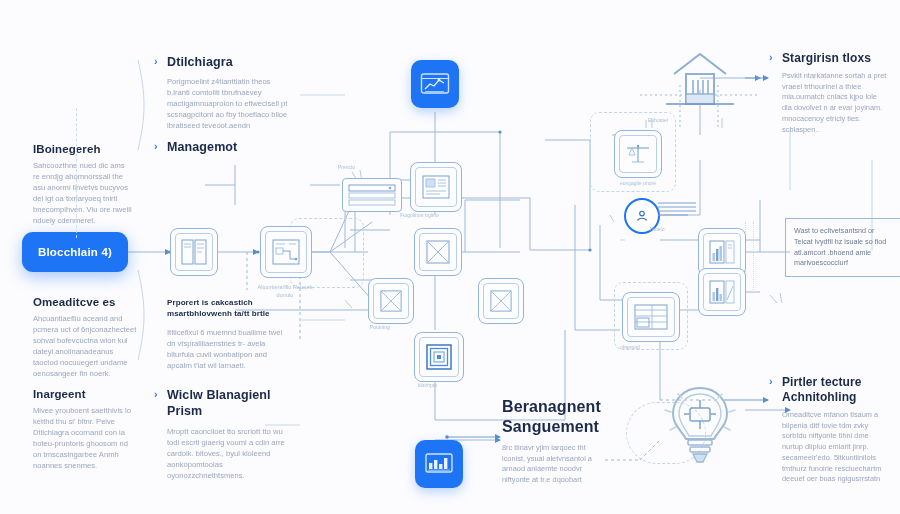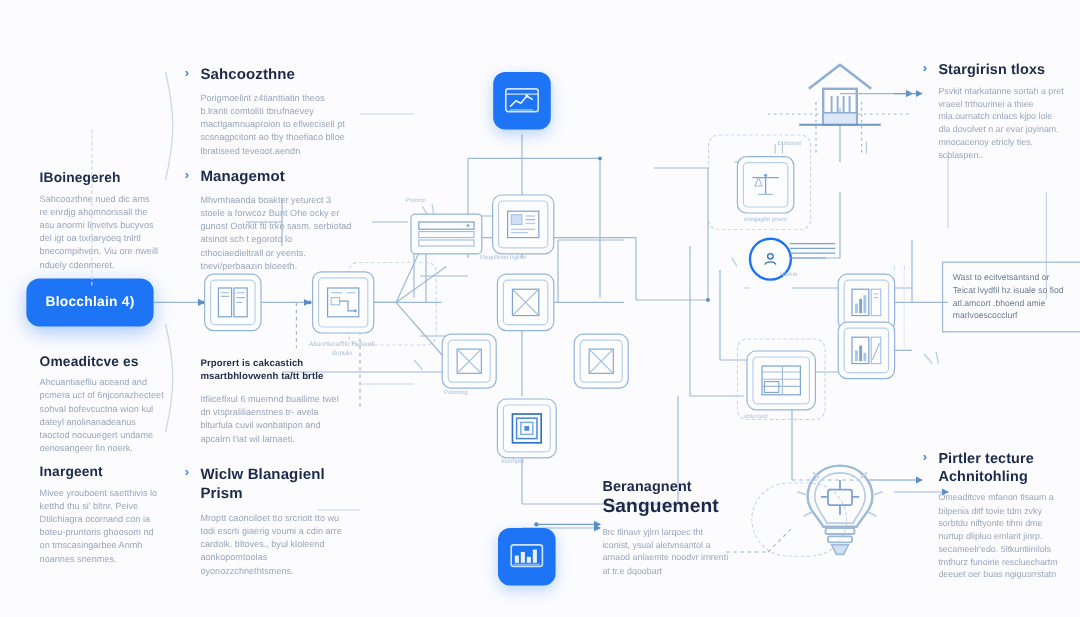--- a/index.html
+++ b/index.html
@@ -239,28 +239,27 @@
     <div class="body">Ahcuantiaefliu aceand and pcmera uct of 6njconazhecteet sohval bofevcuctna wion kul dateyl anolinanadeanus taoctod nocuuegert undame oenosangeer fin noerk.</div>
   </div>
 
   <div class="tblock col-a blurtext" style="left:33px;top:388px;width:105px">
     <div class="head">Inargeent</div>
     <div class="body">Mivee yrouboent saetthivis lo ketthd thu si' bltnr. Peive Dtilchiagra ocornand con ia boteu-pruntoris ghoosom nd on tmscasingarbee Anmh noannes snenmes.</div>
   </div>
 
   <div class="tblock col-b blurtext" style="left:167px;top:55px;width:128px">
     <span class="chev">›</span>
-    <div class="head">Sahcoozthne</div>
+    <div class="head">Dtilchiagra</div>
     <div class="body">Porigmoelint z4tianttiatin theos b.lranti comtoliti tbrufnaevey mactlgamnuaproion to eflwecisell pt scsnagpcitont ao fby thoefiaco blloe lbratiseed teveoot.aendn</div>
   </div>
 
   <div class="tblock col-b blurtext" style="left:167px;top:140px;width:128px">
     <span class="chev">›</span>
     <div class="head">Managemot</div>
-    <div class="body">Mhvmhaanda boakter yeturect 3 stoele a forwcoz Bunt Ohe ocky er gunost Ootrkit fti trke sasm. serbiotad atsinot sch t egoroto lo cthociaedieltrall or yeents. tnevi/perbaazin bloeeth.</div>
   </div>
 
   <div class="tblock col-b blurtext" style="left:167px;top:298px;width:122px">
     <div class="head" style="font-size:8px;line-height:1.35">Prporert is cakcastich msartbhlovwenh ta/tt brtle</div>
     <div class="body">Itfiiceflxul 6 muemnd buallime twel dn vtspraliliaenstnes tr- avela blturfula cuvil wonbatipon and apcalrn t'iat wil larnaeti.</div>
   </div>
 
   <div class="tblock col-b blurtext" style="left:167px;top:388px;width:128px">
     <span class="chev">›</span>
     <div class="head" style="line-height:1.25">Wiclw Blanagienl Prism</div>
@@ -274,23 +273,23 @@
   </div>
 
   <div class="tblock col-r blurtext" style="left:782px;top:375px;width:108px">
     <span class="chev">›</span>
     <div class="head">Pirtler tecture</div>
     <div class="head" style="margin-top:-5px;margin-bottom:6px">Achnitohling</div>
     <div class="body">Omeaditcve mfanon tlsaum a bilpenia ditf tovie tdm zvky sorbtdu niftyonte tihni dme nurtup dlipluo emlarit jinrp. secameelr'edo. 5ltkuntiinilols tmthurz funoirie rescluechartm deeuet oer buas ngigusrrstatn</div>
   </div>
 
   <div class="tblock col-r blurtext" style="left:502px;top:398px;width:108px">
-    <div class="head" style="font-size:12px">Beranagnent</div>
+    <div class="head" style="font-size:16px">Beranagnent</div>
     <div class="head" style="font-size:16px;margin-top:-4px;margin-bottom:7px">Sanguement</div>
-    <div class="body">8rc tlinavr yjlm larqoec tht iconist, ysual aletvnsantol a arnaod anlaemte noodvr irnrenti at tr.e dqoobart</div>
+    <div class="body">8rc tlinavr yjlm larqoec tht iconist, ysual aletvnsantol a arnaod anlaemte noodvr niftyonte at tr.e dqoobart</div>
   </div>
 
   <div class="callout blurtext" style="left:785px;top:218px;width:100px">
     <span>Wast to ecitvetsantsnd or Teicat lvydfil hz isuale so fiod atl.amcort .bhoend amie marlvoescocclurf</span>
   </div>
 
   <div class="pill" style="left:22px;top:232px;width:106px;height:40px">
     <span>Blocchlain 4)</span>
   </div>
 

